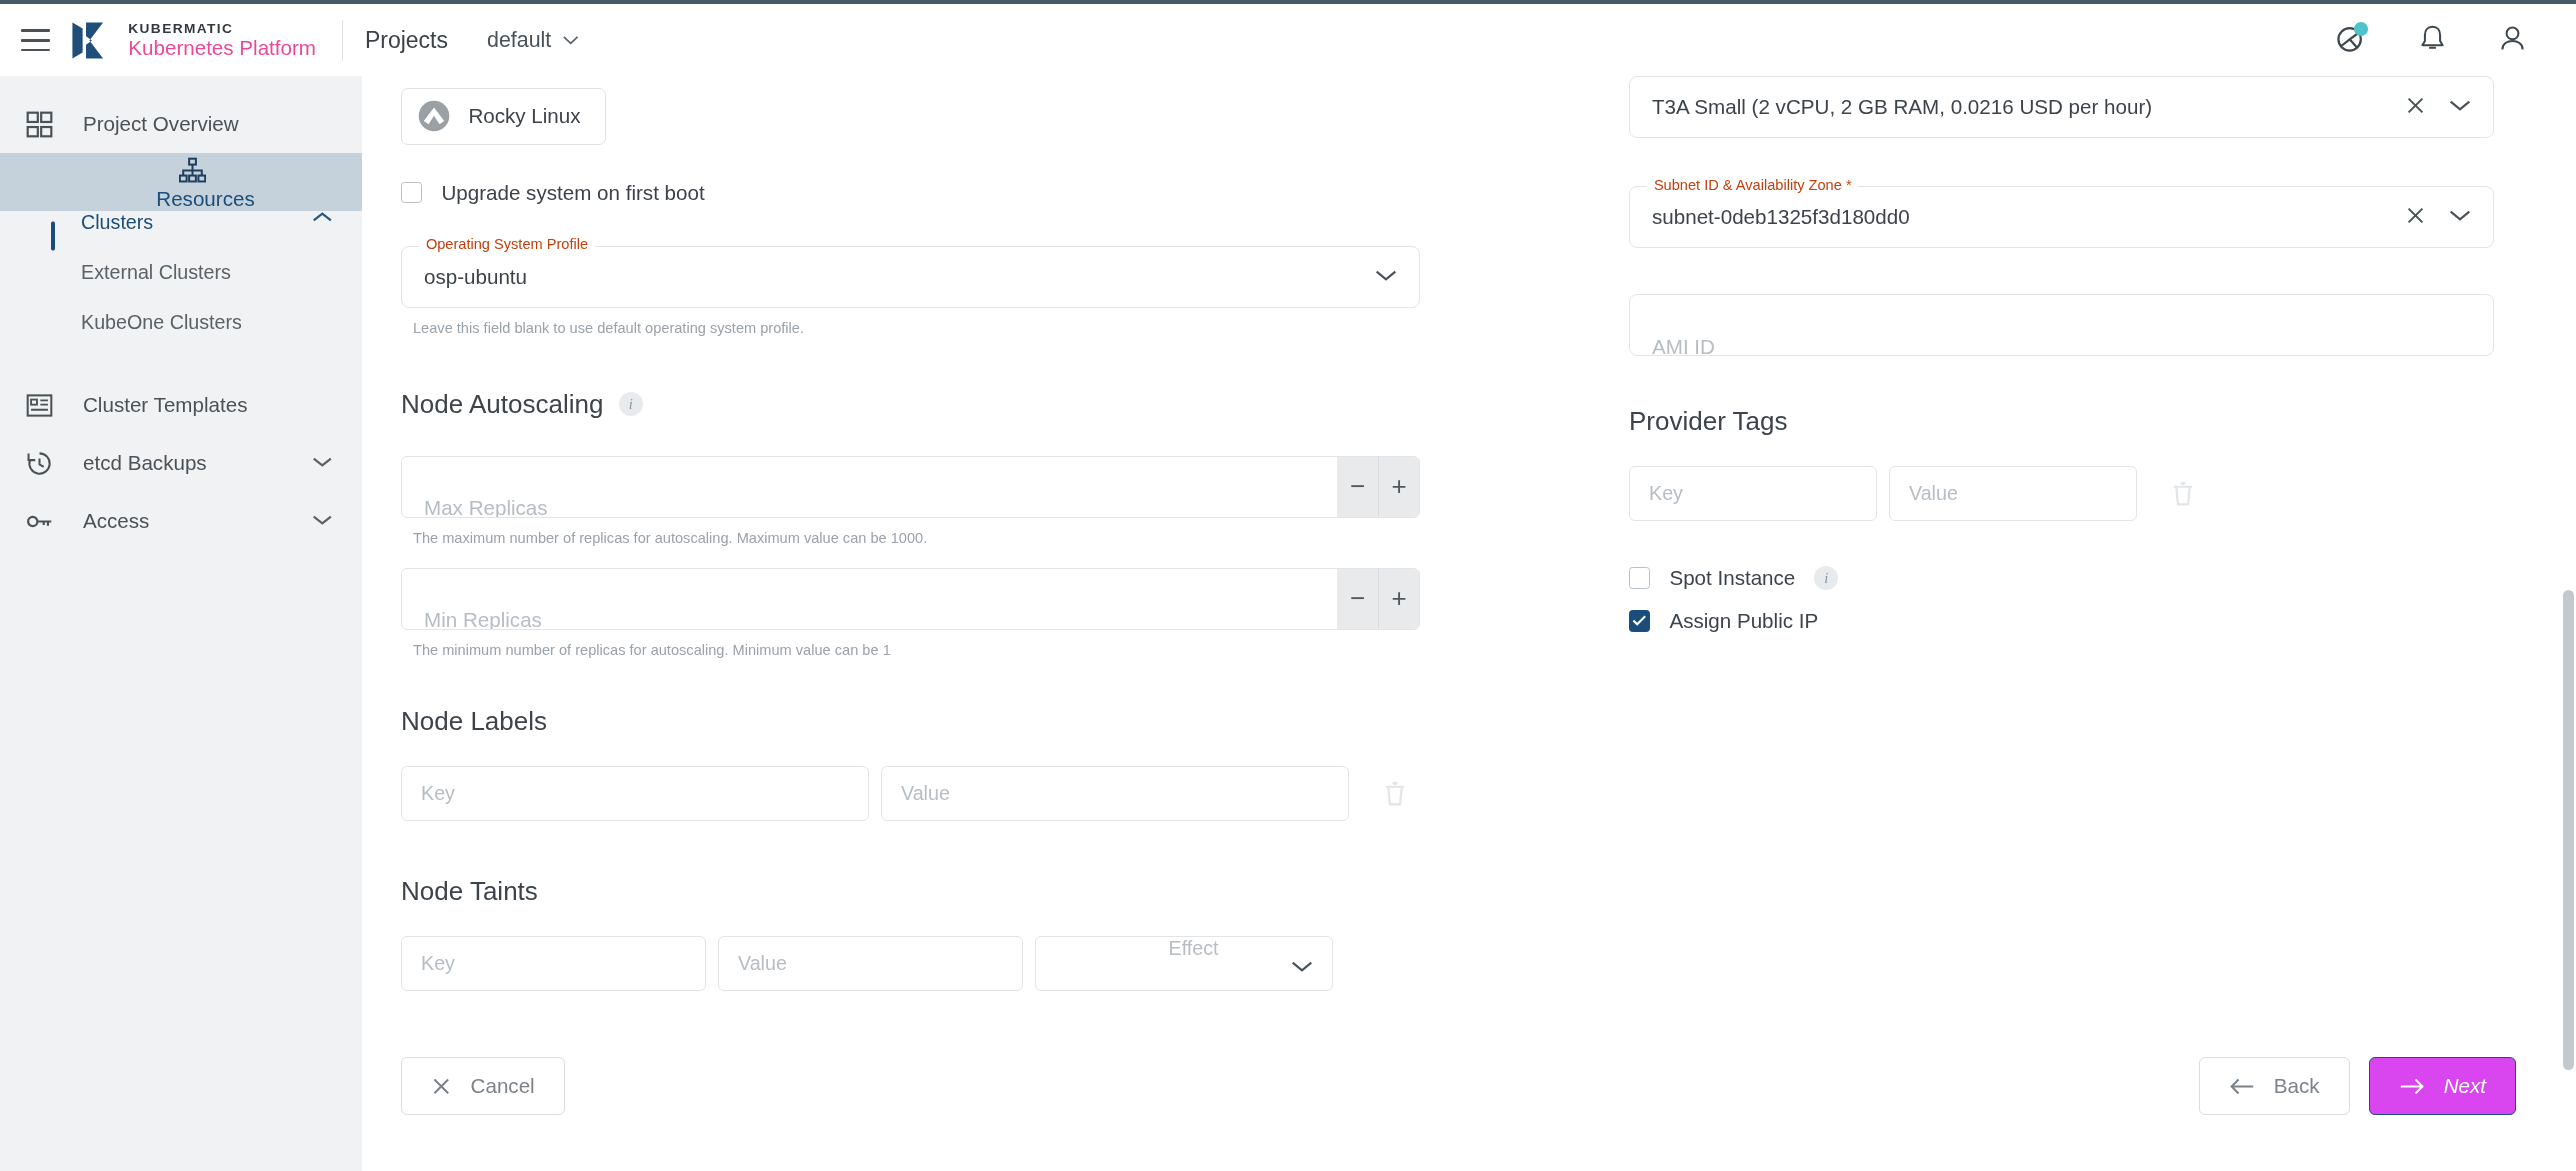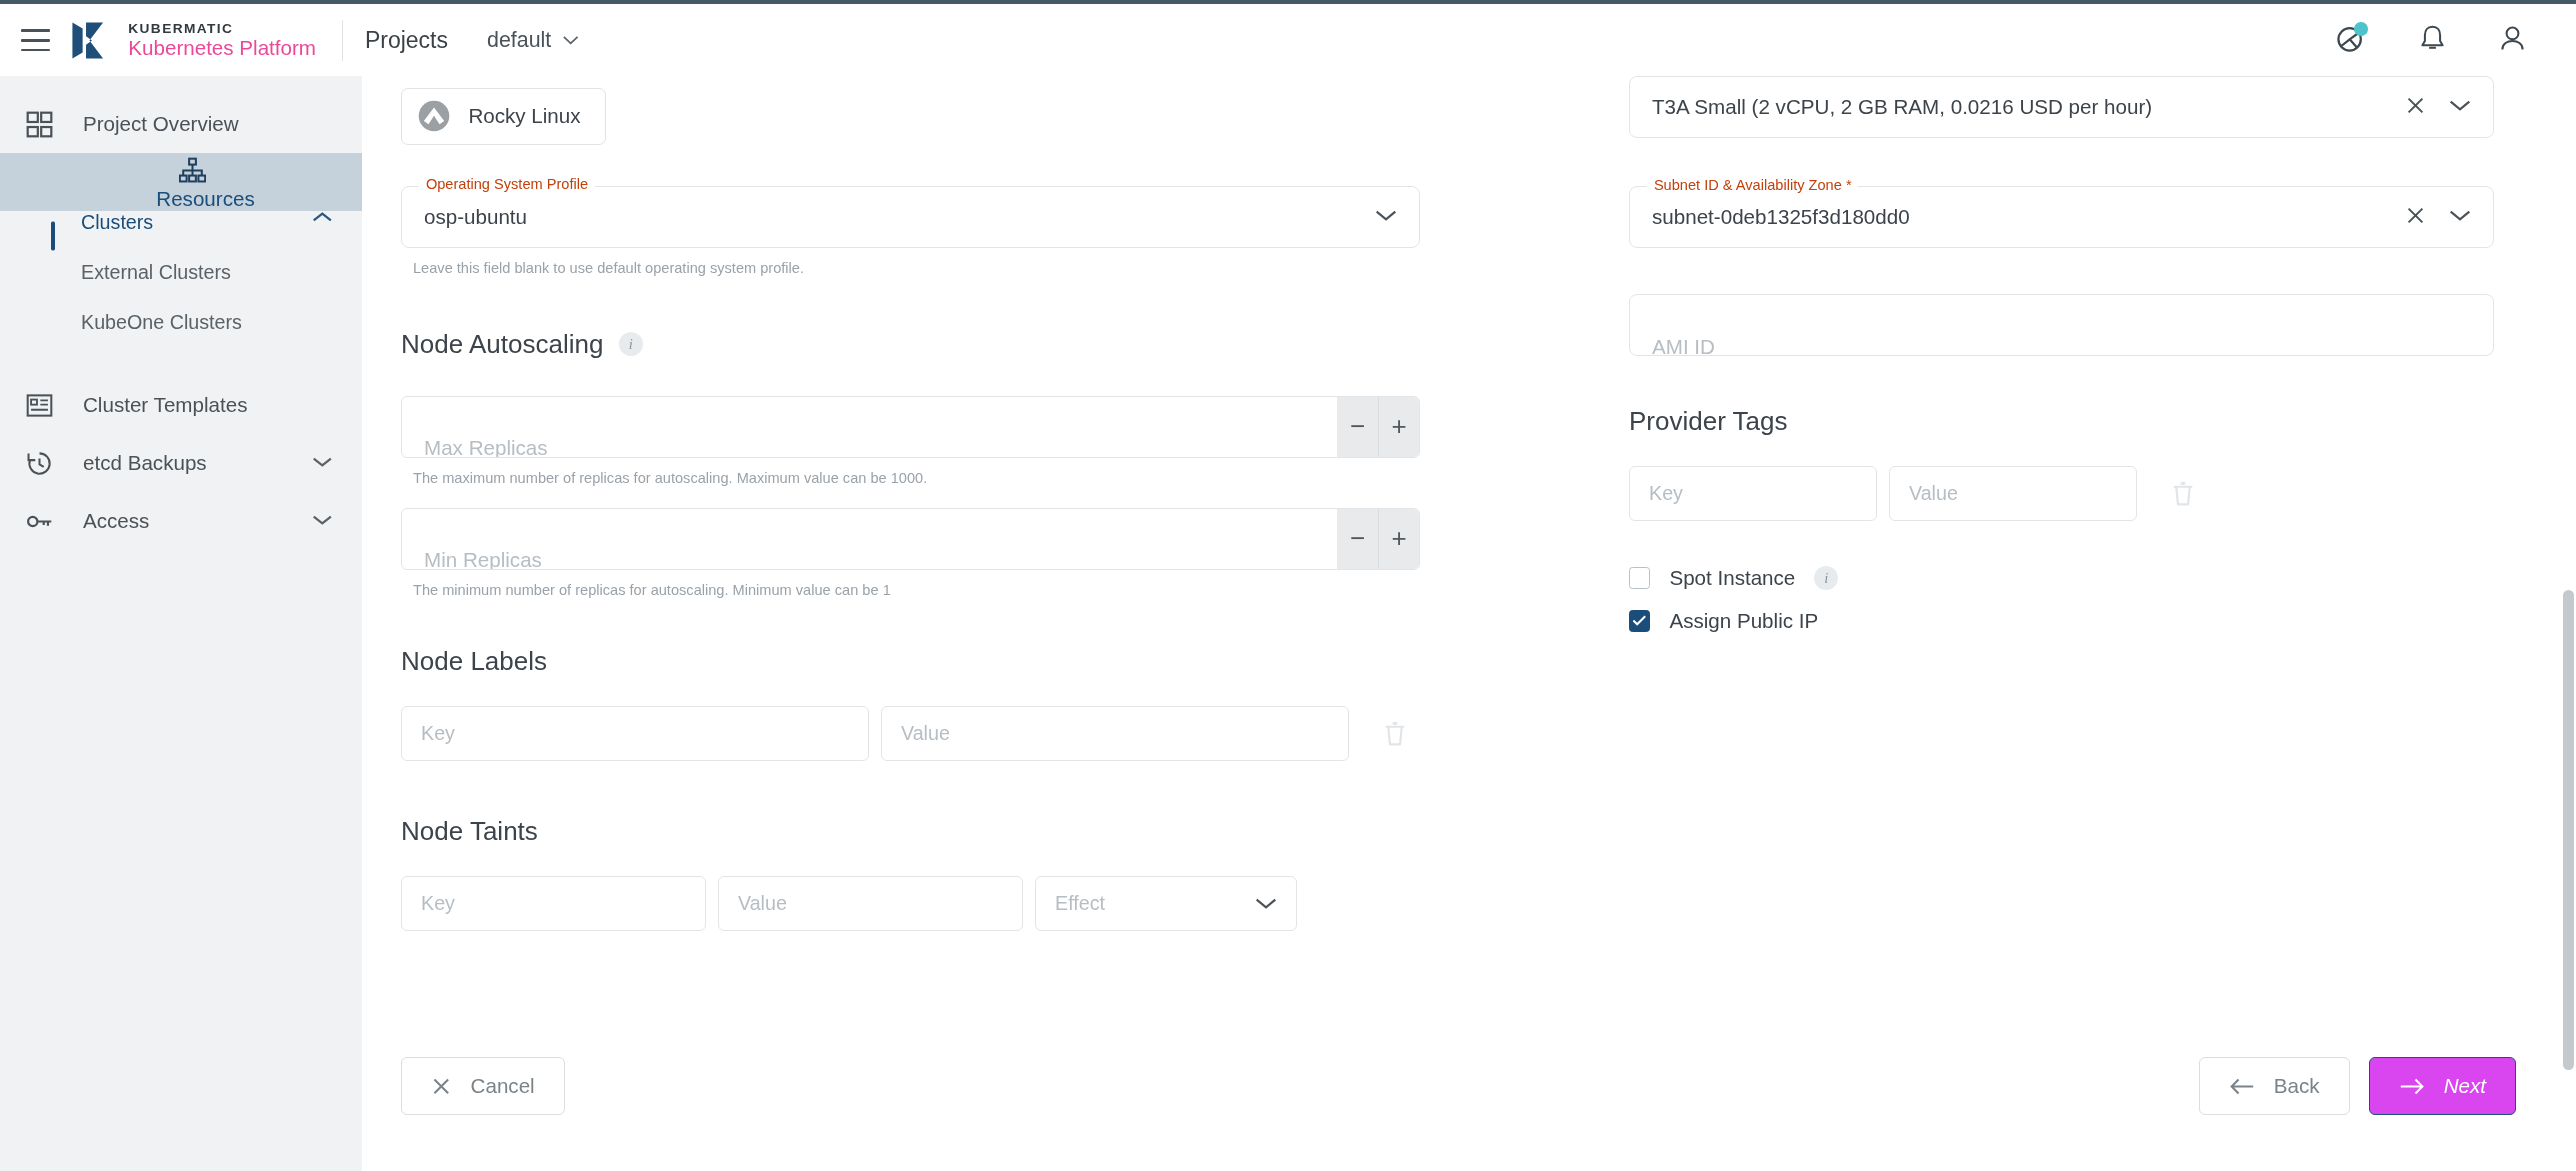--- a/index.html
+++ b/index.html
@@ -368,20 +368,24 @@
 
         <div class="os-chip">
           <svg width="34" height="34" viewBox="0 0 40 40">
             <circle cx="20" cy="20" r="18" fill="#9aa0a4"></circle>
             <path d="M20 10 L32 26 L26 30 L20 20 L14 30 L8 26 Z" fill="#ffffff"></path>
             <path d="M20 20 L28 32 L12 32 Z" fill="#9aa0a4"></path>
           </svg>
           <span class="os-chip-label">Rocky Linux</span>
         </div>
 
+        <div class="cb-row" style="margin-top:36px;">
+          <span class="cbox"></span>
+          <span class="cb-label">Upgrade system on first boot</span>
+        </div>
 
         <div class="field" style="margin-top:41px;">
           <span class="field-legend">Operating System Profile</span>
           <span class="field-value">osp-ubuntu</span>
           <span class="field-actions">
             <span>
               <svg width="22" height="13" viewBox="0 0 26 15">
                 <path d="M2 3 L13 12 L24 3" fill="none" stroke="#4a5258" stroke-width="2.6"></path>
               </svg>
             </span>
@@ -435,21 +439,21 @@
           <span>Node Taints</span>
         </div>
 
         <div class="kv-row" style="margin-top:29px;">
           <div class="kv-input" style="width:305px;">
             <span class="kv-ph">Key</span>
           </div>
           <div class="kv-input" style="width:305px;">
             <span class="kv-ph">Value</span>
           </div>
-          <div class="kv-input" style="width:262px;">
+          <div class="kv-input" style="width:298px;flex-direction:column;">
             <span class="kv-ph">Effect</span>
             <span class="sel-caret">
               <svg width="22" height="13" viewBox="0 0 26 15">
                 <path d="M2 3 L13 12 L24 3" fill="none" stroke="#4a5258" stroke-width="2.6"></path>
               </svg>
             </span>
           </div>
         </div>
       </div>
 

